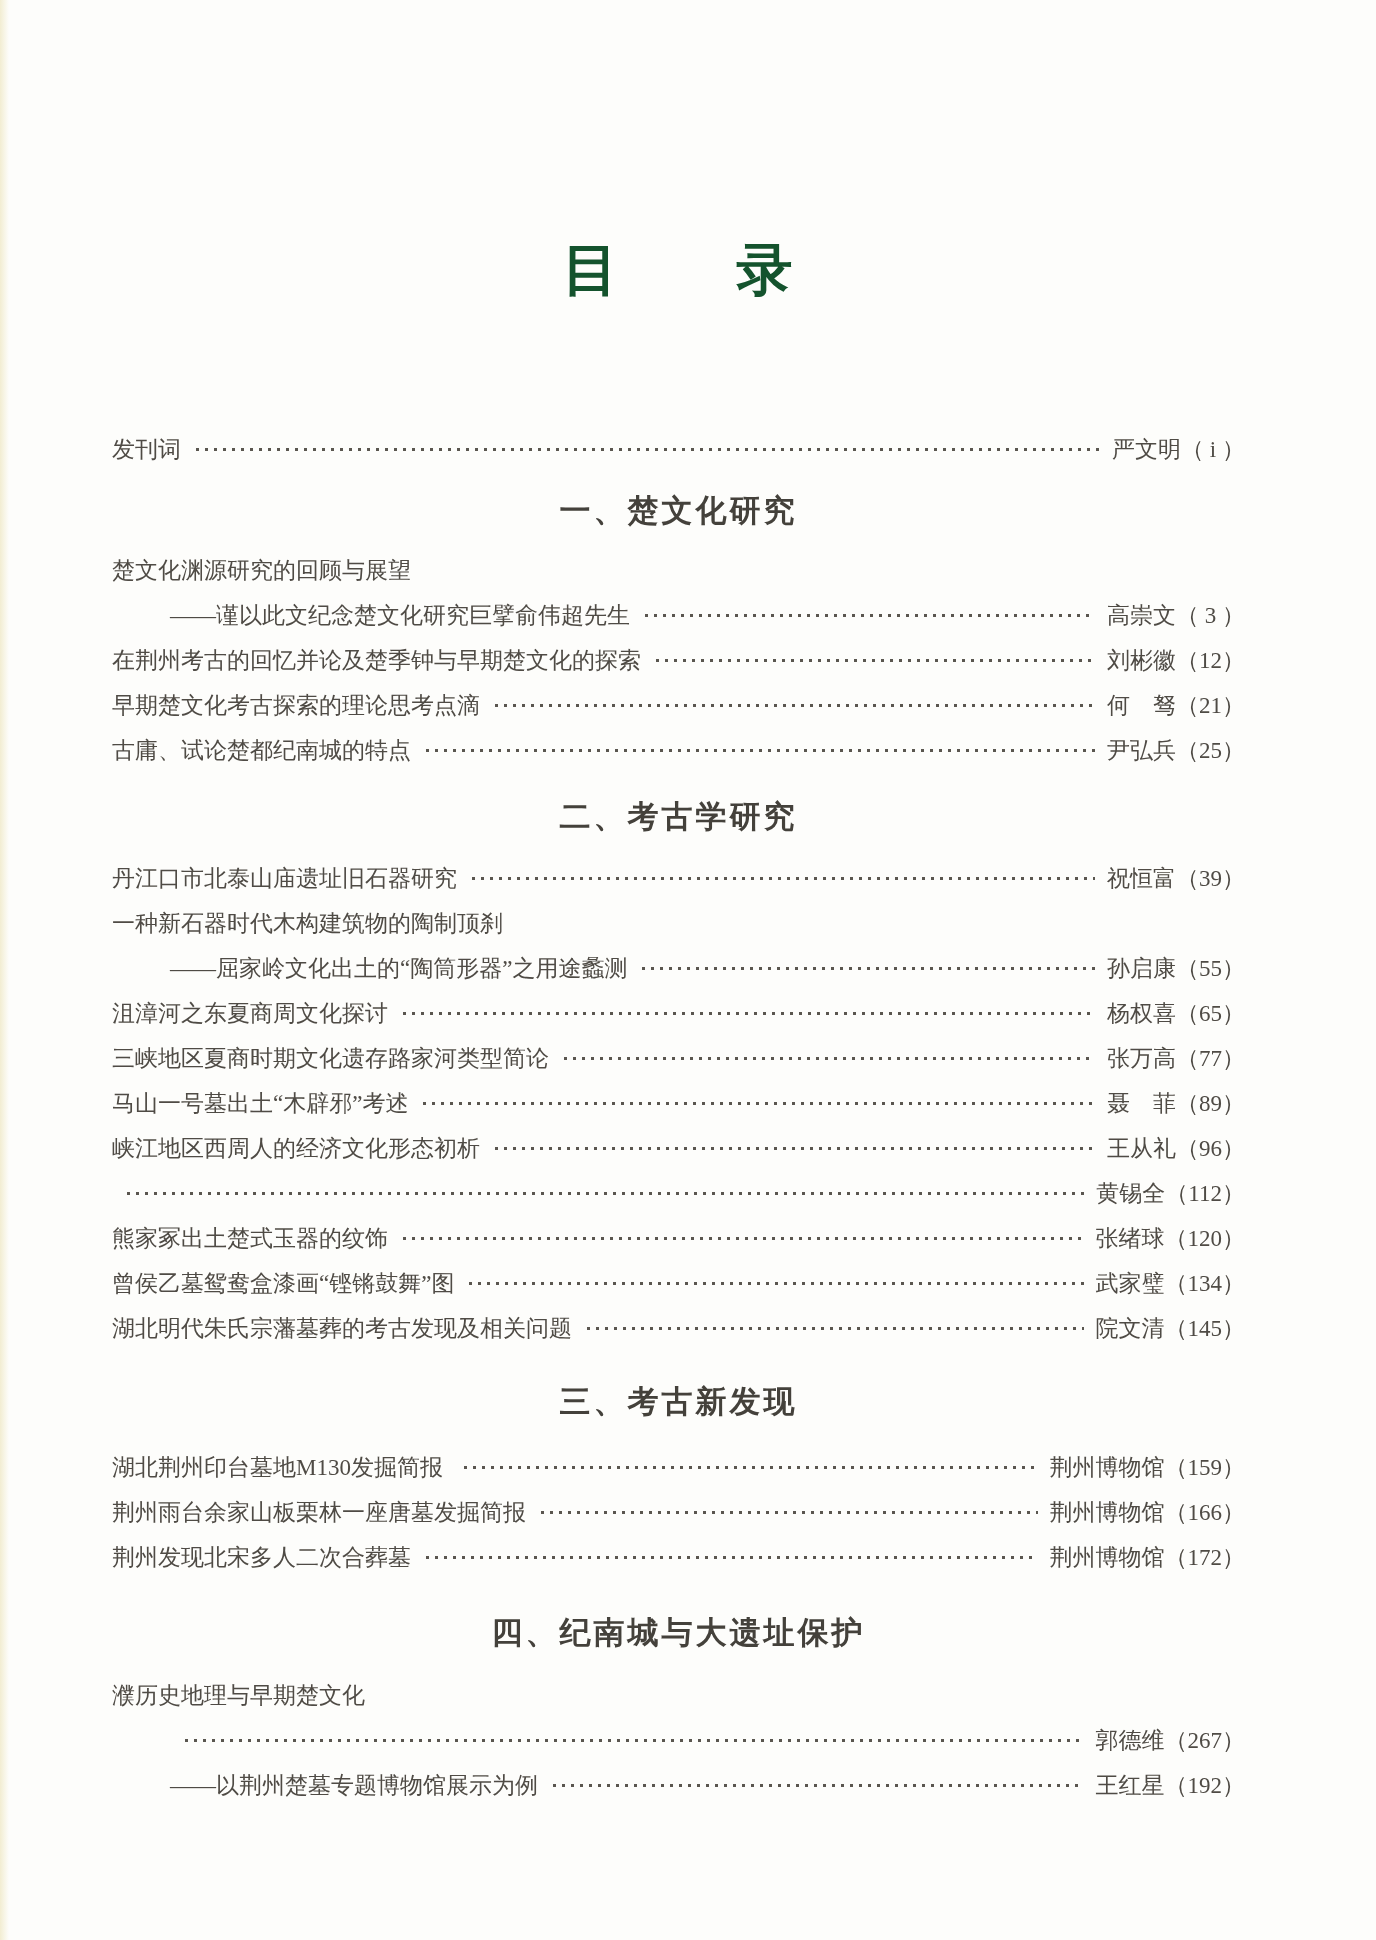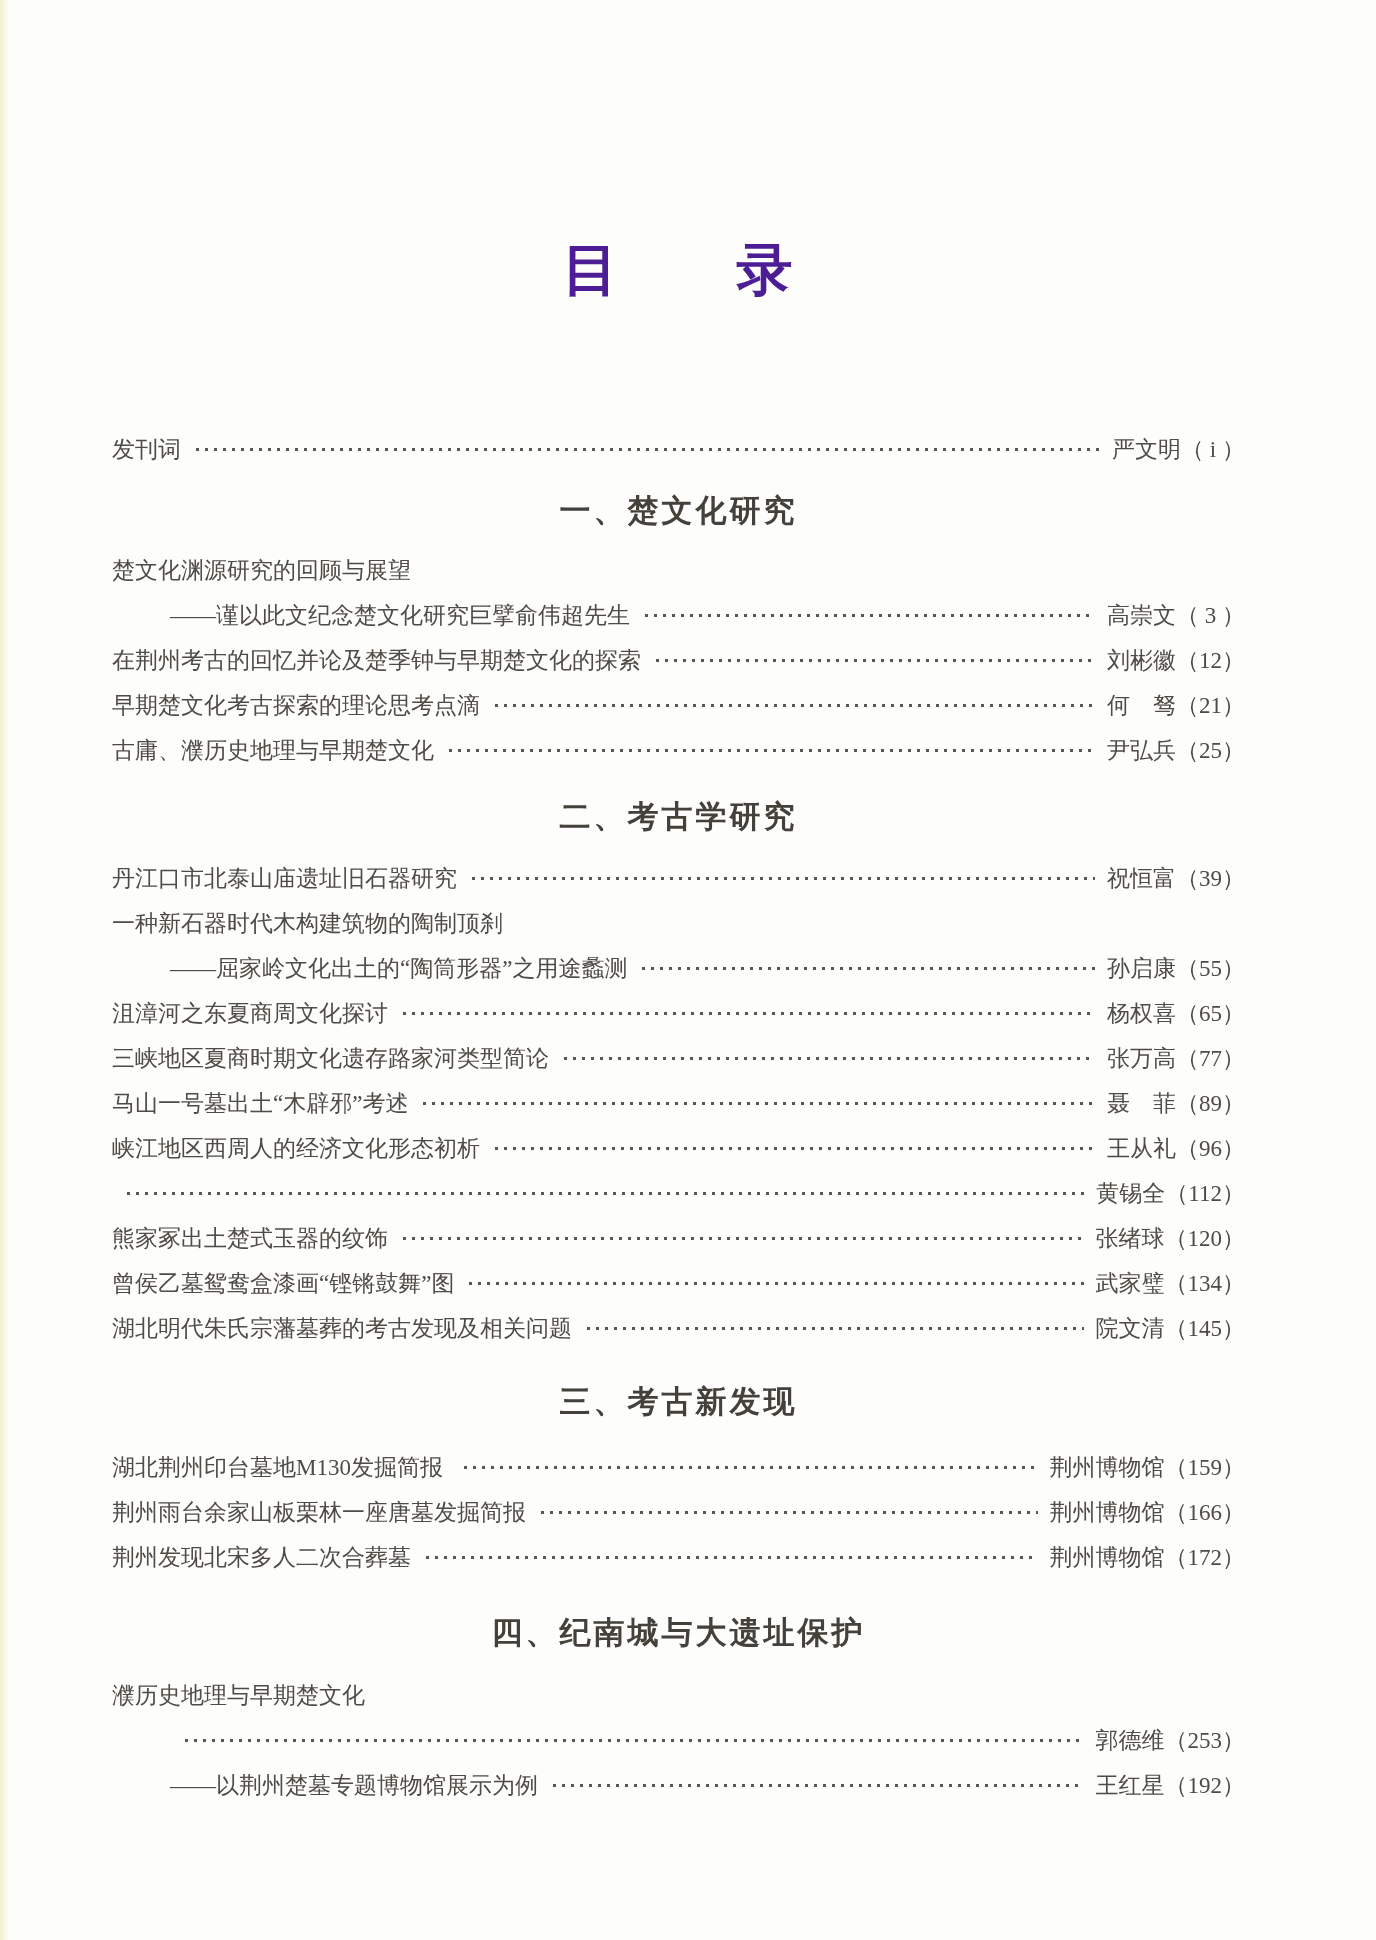--- a/index.html
+++ b/index.html
@@ -24,21 +24,21 @@
     background: linear-gradient(to right, #f2edd2, rgba(255,255,255,0));
   }
   .content {
     box-sizing: border-box;
     padding: 228px 131px 0 112px;
   }
   .doc-title {
     text-align: center;
     font-size: 56px;
     font-weight: bold;
-    color: #4c1d95;
+    color: #14532d;
     line-height: 84px;
     letter-spacing: 2px;
     white-space: pre;
   }
   .row {
     display: flex;
     align-items: center;
     font-size: 23px;
     line-height: 45px;
     color: #4f4b45;
@@ -107,21 +107,21 @@
     <span class="a">刘彬徽</span>
     <span class="p">（12）</span>
   </div>
   <div class="row">
     <span class="t">早期楚文化考古探索的理论思考点滴</span>
     <span class="leader"></span>
     <span class="a">何　驽</span>
     <span class="p">（21）</span>
   </div>
   <div class="row">
-    <span class="t">古庸、濮历史地理与早期楚文化</span>
+    <span class="t">古庸、试论楚都纪南城的特点</span>
     <span class="leader"></span>
     <span class="a">尹弘兵</span>
     <span class="p">（25）</span>
   </div>
 
   <div class="heading h2">二、考古学研究</div>
 
   <div class="row">
     <span class="t">丹江口市北泰山庙遗址旧石器研究</span>
     <span class="leader"></span>
@@ -207,21 +207,21 @@
   </div>
 
   <div class="heading h4">四、纪南城与大遗址保护</div>
 
   <div class="row">
     <span class="t">濮历史地理与早期楚文化</span>
   </div>
   <div class="row indent">
     <span class="leader"></span>
     <span class="a">郭德维</span>
-    <span class="p">（253）</span>
+    <span class="p">（267）</span>
   </div>
   <div class="row indent">
     <span class="t">——以荆州楚墓专题博物馆展示为例</span>
     <span class="leader"></span>
     <span class="a">王红星</span>
     <span class="p">（192）</span>
   </div>
 
 </div>
 

